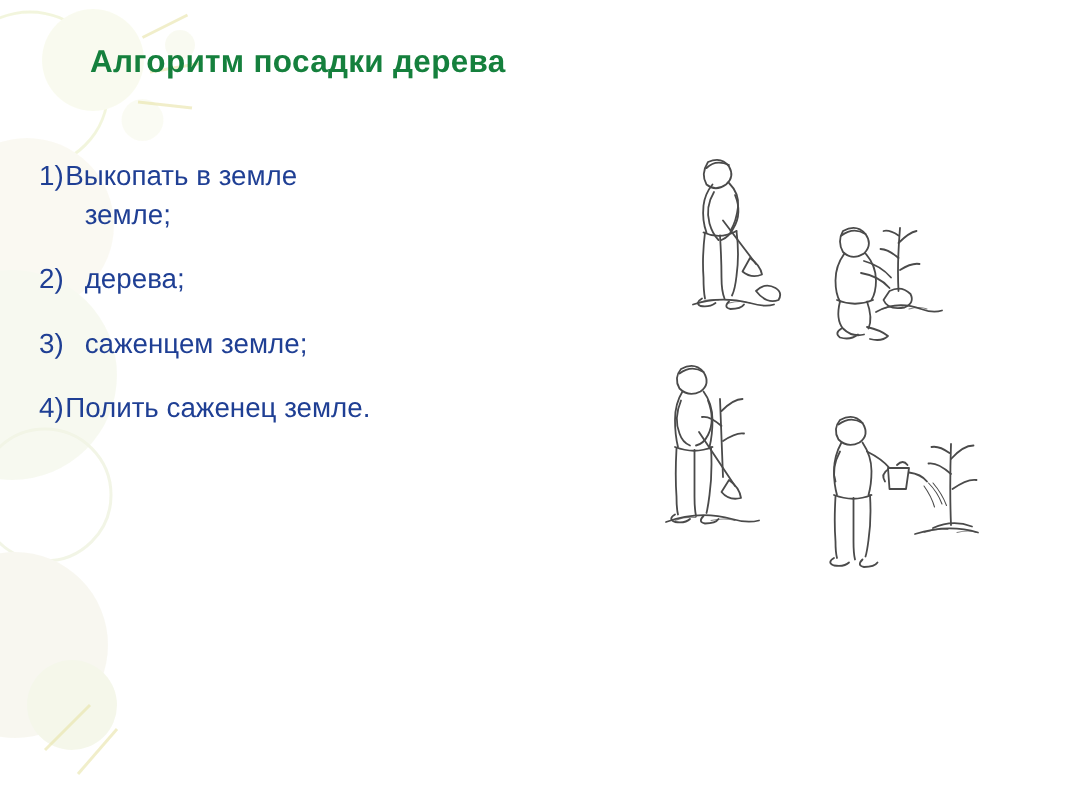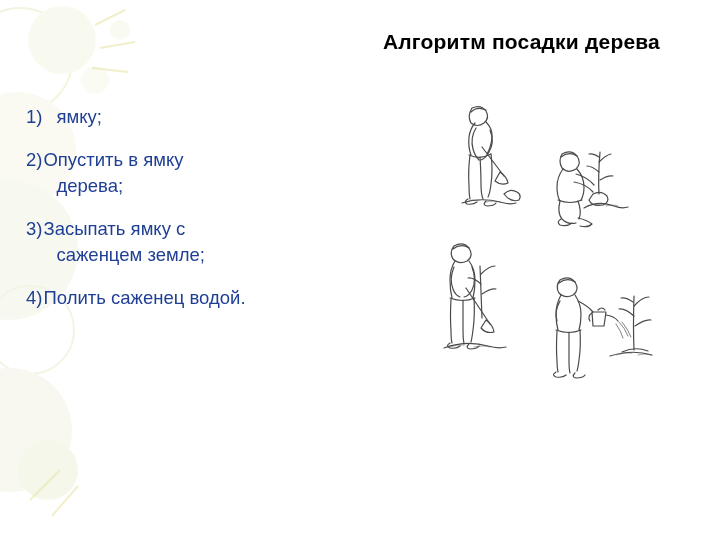--- a/index.html
+++ b/index.html
@@ -30,24 +30,24 @@
     height: 540px;
     pointer-events: none;
   }
 
   
   .title {
     position: absolute;
     left: 60px;
     top: 30px;
     width: 600px;
-    text-align: right;
+    text-align: left;
     font-size: 21px;
     font-weight: bold;
-    color: #000000;
+    color: #15803d;
     letter-spacing: 0.2px;
   }
 
   
   .list {
     position: absolute;
     left: 26px;
     top: 104px;
     width: 330px;
   }
@@ -110,44 +110,43 @@
     </g>
   </svg>
 
   <div class="title">Алгоритм посадки дерева</div>
 
   <div class="list">
 
     <div class="list-item">
       <span class="list-num">1)</span>
       <span class="list-text">
-        <span class="second-line">ямку;</span>
+        <span>Выкопать в земле</span>
+        <span class="second-line">земле;</span>
       </span>
     </div>
 
     <div class="list-item">
       <span class="list-num">2)</span>
       <span class="list-text">
-        <span>Опустить в ямку</span>
         <span class="second-line">дерева;</span>
       </span>
     </div>
 
     <div class="list-item">
       <span class="list-num">3)</span>
       <span class="list-text">
-        <span>Засыпать ямку с</span>
         <span class="second-line">саженцем земле;</span>
       </span>
     </div>
 
     <div class="list-item">
       <span class="list-num">4)</span>
       <span class="list-text">
-        <span>Полить саженец водой.</span>
+        <span>Полить саженец земле.</span>
       </span>
     </div>
 
   </div>
 
   <div class="illustration">
     <svg width="250" height="300" viewBox="0 0 250 300">
       <g fill="none" stroke="#4a4a4a" stroke-width="1.2" stroke-linecap="round" stroke-linejoin="round">
 
         <g transform="translate(22,6)">

